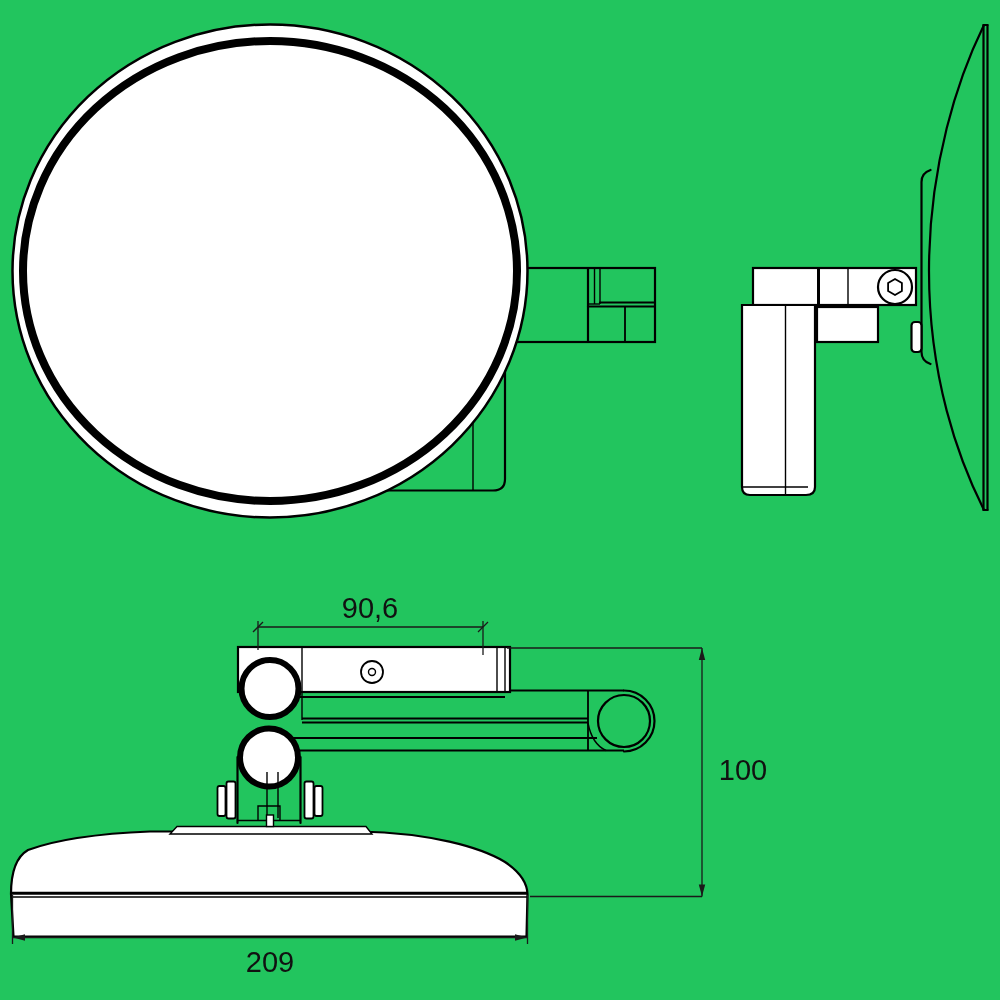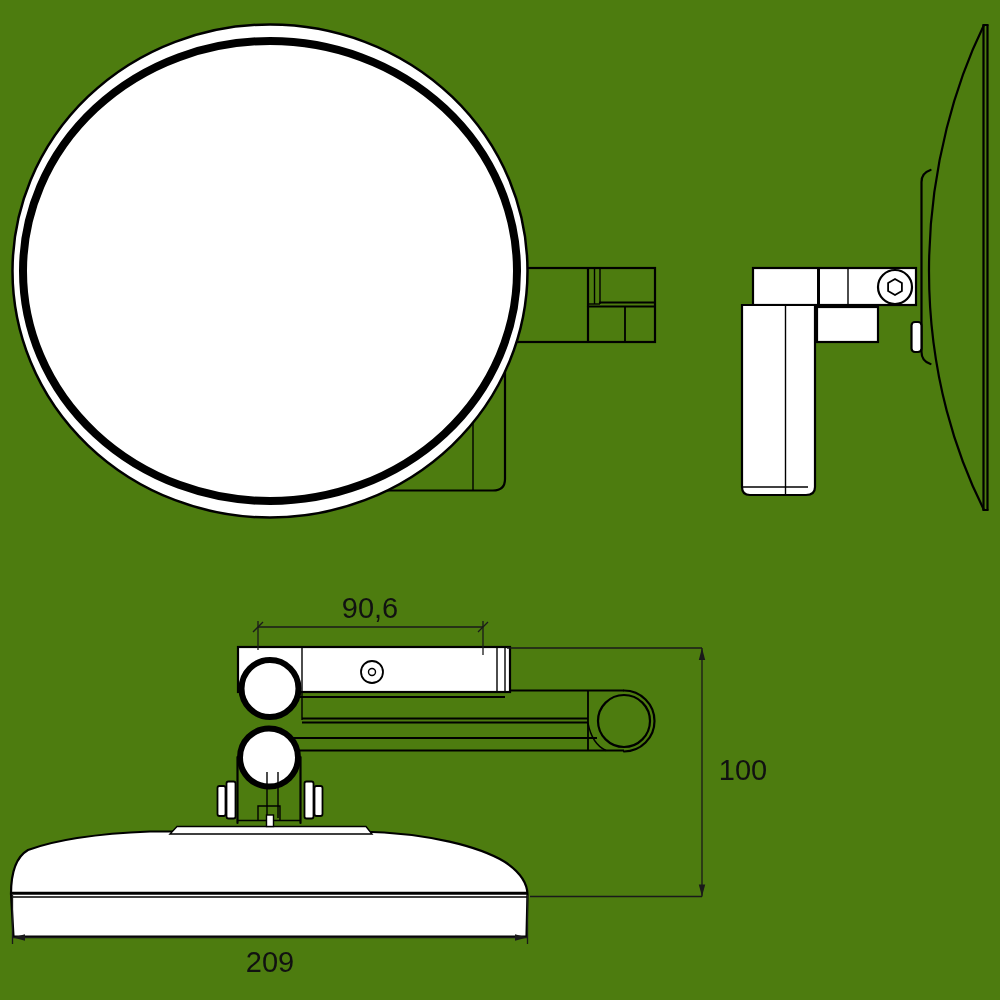--- a/index.html
+++ b/index.html
@@ -1,16 +1,16 @@
 <!DOCTYPE html>
 <html><head>
 <meta charset="utf-8">
 <style>
   html,body{margin:0;padding:0;background:#ffffff;}
-  .stage{position:relative;width:1000px;height:1000px;background:#4d7c0f;overflow:hidden;}
+  .stage{position:relative;width:1000px;height:1000px;background:#22c55e;overflow:hidden;}
   svg{display:block;}
   .ln{stroke:#000000;fill:none;stroke-width:2.2;stroke-linecap:round;}
   .ln-thin{stroke:#000000;fill:none;stroke-width:1.4;stroke-linecap:butt;}
   .ln-med{stroke:#000000;fill:none;stroke-width:1.8;stroke-linecap:butt;}
   .ln-thick{stroke:#000000;fill:none;stroke-width:3;stroke-linecap:butt;}
   .fill-white{fill:#ffffff;}
   .dim{stroke:#1a1a1a;fill:none;stroke-width:1.3;stroke-linecap:butt;}
   .dim-arrow{fill:#1a1a1a;stroke:none;}
   .dim-text{font-family:"Liberation Sans",sans-serif;fill:#111111;font-size:29px;text-anchor:middle;}
 </style>

